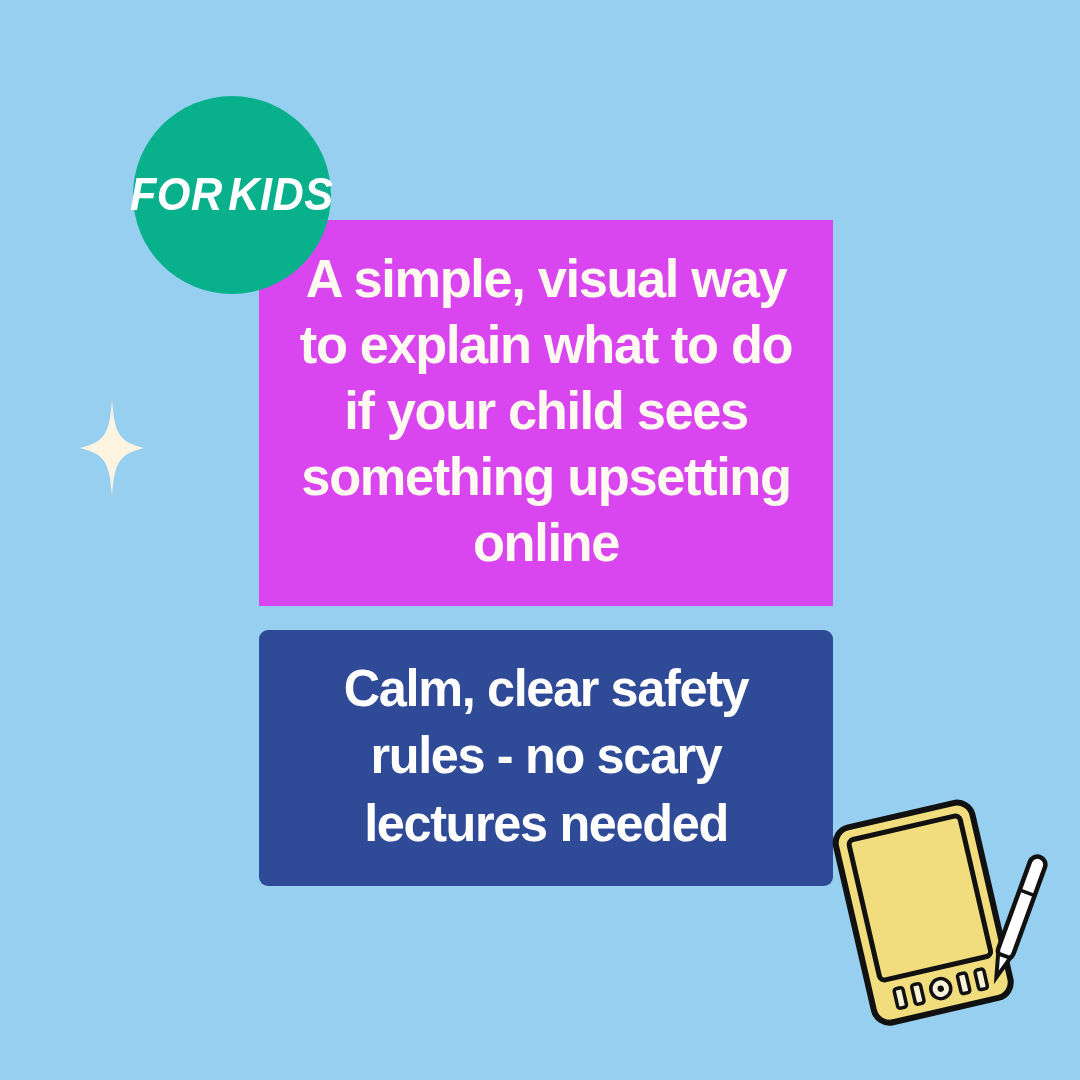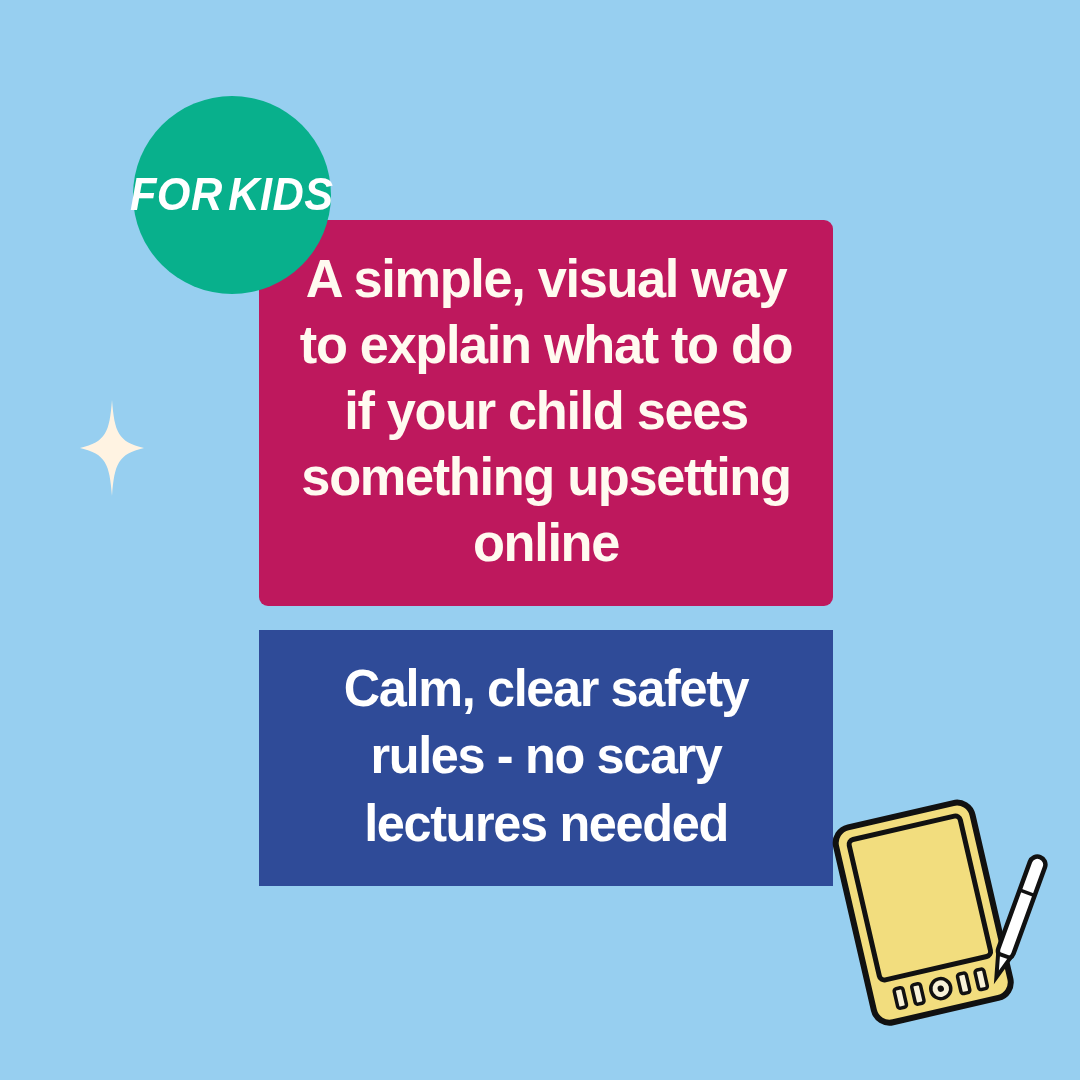--- a/index.html
+++ b/index.html
@@ -30,28 +30,27 @@
     height: 100px;
   }
 
   
   #orange-card {
     position: absolute;
     left: 259px;
     top: 220px;
     width: 574px;
     height: 386px;
-    background: #be185d;
+    background: #d946ef;
     display: flex;
     align-items: center;
     justify-content: center;
     box-sizing: border-box;
     padding: 6px 18px 10px 18px;
     z-index: 3;
-    border-radius: 9px;
   }
   #orange-card-text {
     color: #fffaf0;
     font-family: "Liberation Sans", sans-serif;
     font-weight: bold;
     font-size: 54px;
     line-height: 1.22;
     letter-spacing: -1.4px;
     text-align: center;
     width: 100%;
@@ -65,20 +64,21 @@
     top: 630px;
     width: 574px;
     height: 256px;
     background: #2f4b98;
     display: flex;
     align-items: center;
     justify-content: center;
     box-sizing: border-box;
     padding: 6px 20px 10px 20px;
     z-index: 3;
+    border-radius: 9px;
   }
   #blue-card-text {
     color: #ffffff;
     font-family: "Liberation Sans", sans-serif;
     font-weight: bold;
     font-size: 52px;
     line-height: 1.30;
     letter-spacing: -1.4px;
     text-align: center;
     width: 100%;

